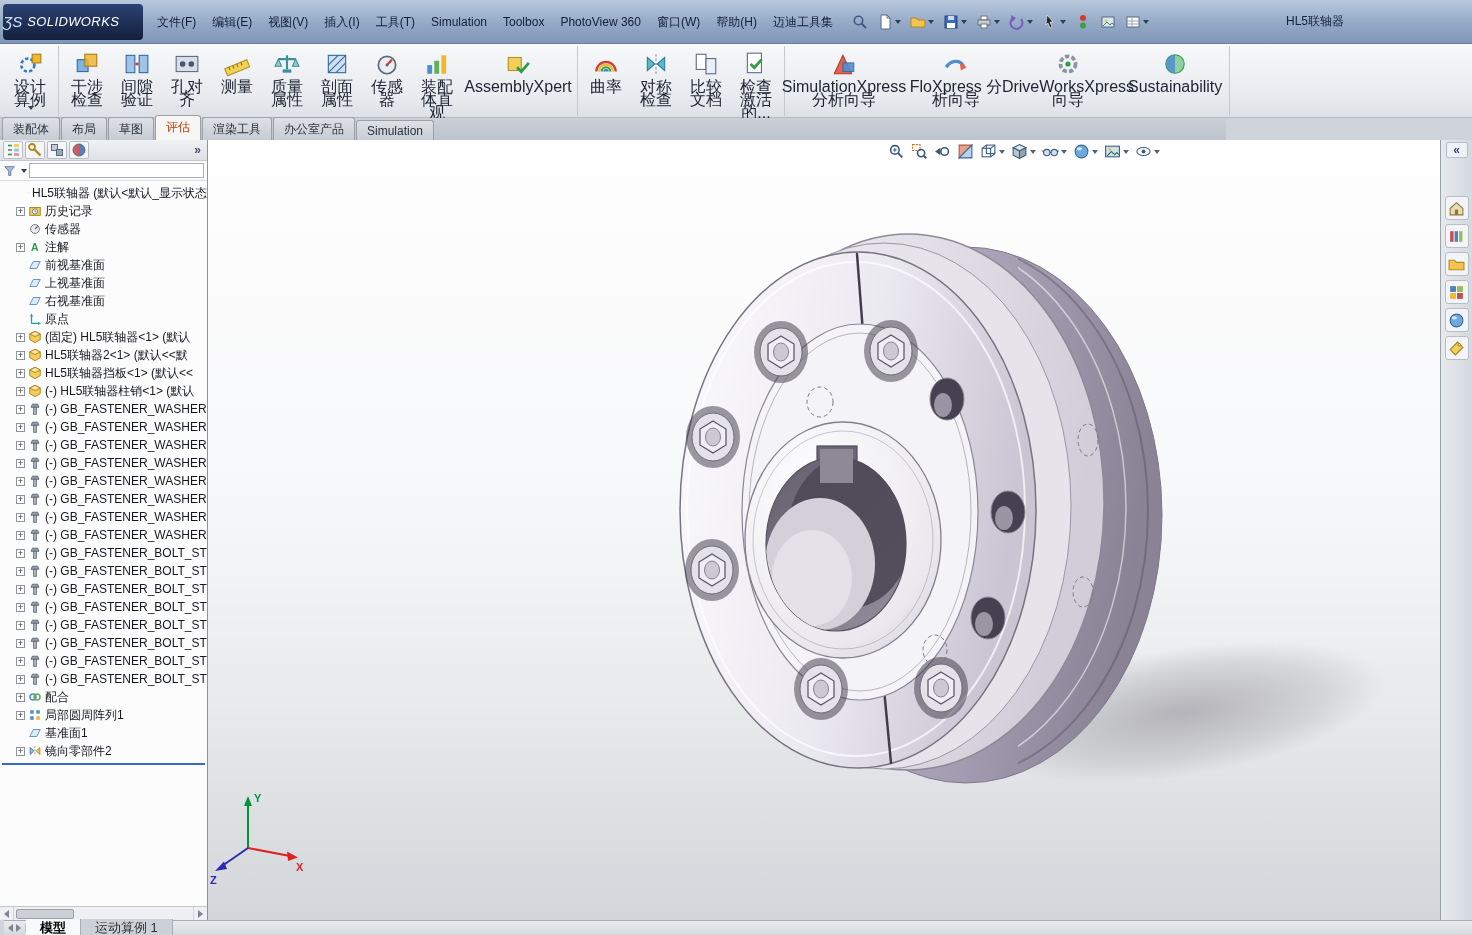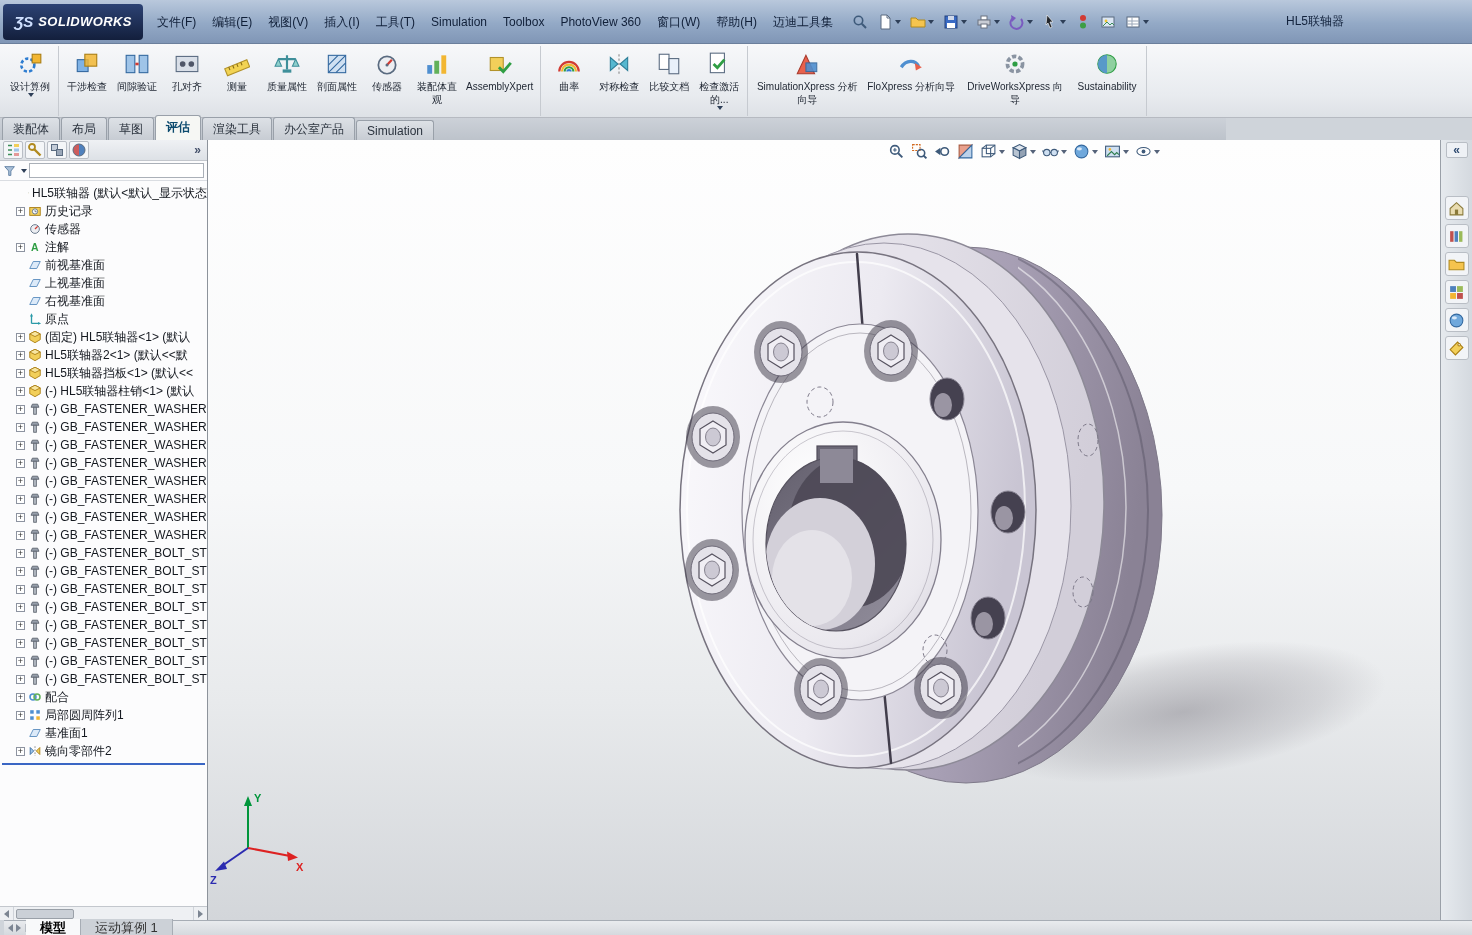--- a/index.html
+++ b/index.html
@@ -2,42 +2,42 @@
 <html><head>
 <meta charset="utf-8">
 <style>
 *{box-sizing:border-box;margin:0;padding:0}
 html,body{width:1472px;height:935px;overflow:hidden}
 body{font-family:"Liberation Sans","DejaVu Sans",sans-serif;font-size:12px;color:#1d2430;background:#cfd4da;position:relative;-webkit-user-select:none;user-select:none}
 .ic{width:16px;height:16px;display:block}
 .sprite{position:absolute;width:0;height:0;overflow:hidden}
 
 .titlebar{position:absolute;left:0;top:0;width:1472px;height:44px;background:linear-gradient(180deg,#b9c8dc,#93a9c6 55%,#8096b6);border-bottom:1px solid #6b7f9c;display:flex;align-items:center}
-.logo{width:140px;height:36px;margin:3px 6px 3px 3px;background:linear-gradient(180deg,#2c4274,#131f3c);border-radius:4px;display:flex;align-items:center;justify-content:center;gap:5px;color:#fff;font-style:italic;font-weight:bold;flex:none}
+.logo{width:140px;height:36px;margin:3px 6px 3px 3px;background:linear-gradient(180deg,#2c4274,#131f3c);border-radius:4px;display:flex;align-items:center;gap:5px;color:#fff;font-style:italic;font-weight:normal;flex:none}
 .logo-mark{color:#cfe0ff;font-size:15px}
 .logo-text{font-size:13px;letter-spacing:.4px}
 .menubar{display:flex;align-items:center;height:100%}
 .menu-item{padding:4px 8px;line-height:42px;color:#101f38;white-space:nowrap}
 .quickbar{display:flex;align-items:center;gap:3px;margin-left:8px}
 .qbtn{display:flex;align-items:center;padding:3px 3px;border-radius:3px}
 .caret{width:0;height:0;border-left:3.5px solid transparent;border-right:3.5px solid transparent;border-top:4px solid #2e3f58;margin-left:2px;flex:none}
 .doc-title{margin-left:auto;margin-right:128px;color:#13233d;white-space:nowrap}
 
 .ribbon{position:absolute;top:44px;left:0;width:1472px;height:74px;background:linear-gradient(180deg,#f7f8fa,#e8ebef 70%,#dde1e6);border-bottom:1px solid #b6bac1;display:flex;align-items:stretch;padding:2px 2px 1px}
 .rib-group{display:flex;align-items:stretch;padding:0 3px;border-right:1px solid #c6cad0}
 .rib-btn{display:flex;flex-direction:column;align-items:center;padding:5px 2px 1px;border-radius:3px;text-align:center}
 .rib-btn.cn{width:50px}
 .rib-btn.en{min-width:72px;max-width:112px;padding-left:4px;padding-right:4px}
 .rib-ic{width:26px;height:26px;flex:none}
-.rib-btn .lbl{font-size:10px;line-height:13px;margin-top:3px;color:#1d2430;word-break:break-all}
+.rib-btn .lbl{font-size:16px;line-height:13px;margin-top:3px;color:#1d2430;word-break:break-all}
 .rib-btn.en .lbl{word-break:normal}
 
 .cmdtabs{position:absolute;top:118px;left:0;width:1226px;height:22px;background:linear-gradient(180deg,#ccd1d8,#bdc3cb);display:flex;align-items:flex-end;padding-left:2px}
 .ctab{padding:3px 10px 2px;margin-right:1px;background:linear-gradient(#dde1e6,#c7ccd3);border:1px solid #99a0a9;border-bottom:none;border-radius:3px 3px 0 0;color:#2b333e;white-space:nowrap}
-.ctab.active{background:#f6f7f4;font-weight:bold;padding-bottom:4px;color:#0c4a6e}
+.ctab.active{background:#f6f7f4;font-weight:normal;padding-bottom:4px;color:#c2410c}
 
 .fpanel{position:absolute;left:0;top:140px;width:208px;height:780px;background:#fcfcfd;border-right:1px solid #8d939b;display:flex;flex-direction:column}
 .fp-header{height:21px;background:linear-gradient(#eff1f4,#dde1e6);border-bottom:1px solid #c3c7cd;display:flex;align-items:center;padding:0 3px;gap:2px;flex:none}
 .fp-btn{width:20px;height:18px;display:flex;align-items:center;justify-content:center;border:1px solid #b9bec5;background:#f4f6f8;border-radius:2px}
 .fp-overflow{margin-left:auto;color:#44506a;font-weight:bold;padding:0 3px}
 .fp-filter{height:20px;display:flex;align-items:center;gap:2px;padding:1px 3px;border-bottom:1px solid #dadde2;flex:none}
 .fp-filter input{flex:1;height:15px;border:1px solid #aab0b8;font-size:11px;padding:0 3px;background:#fff}
 .tree{flex:1;overflow:hidden;padding-top:3px}
 .trow{display:flex;align-items:center;height:18px;padding-left:16px;gap:3px;white-space:nowrap;overflow:hidden}
 .trow.root{}

